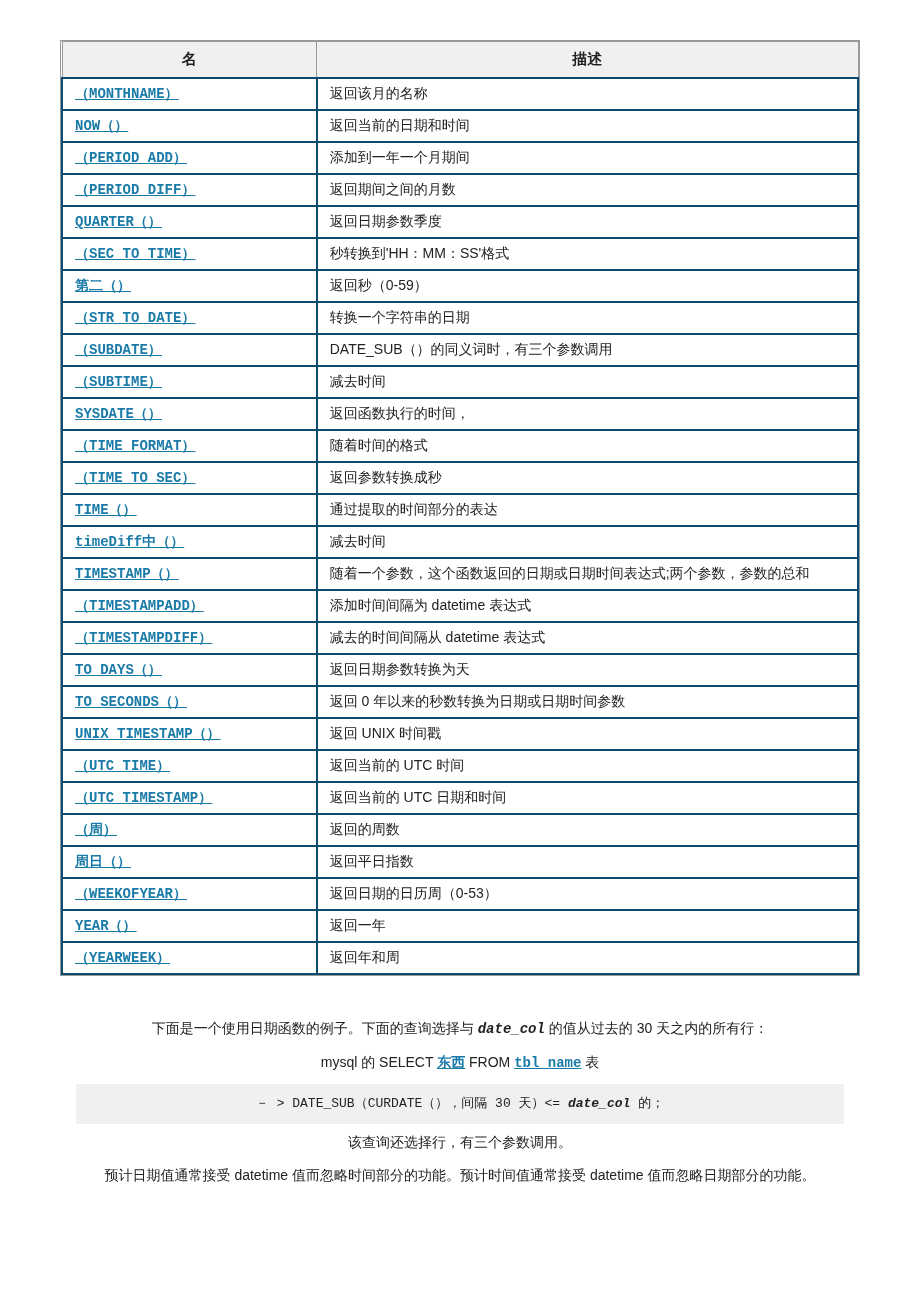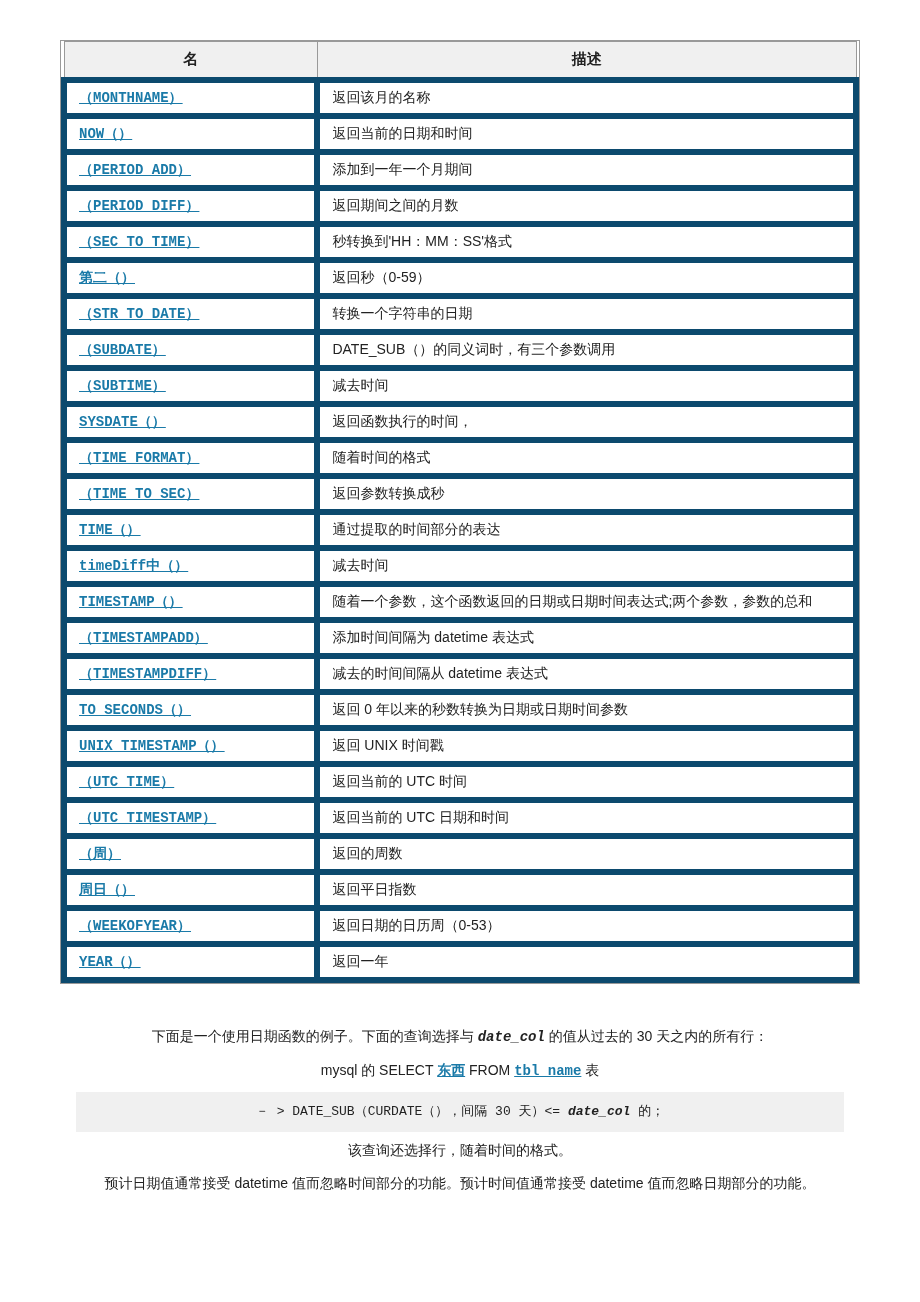--- a/index.html
+++ b/index.html
@@ -20,21 +20,21 @@
     }
     thead tr th {
       background: #f0f0f0;
       border: 1px solid #999;
       padding: 8px 12px;
       text-align: center;
       font-weight: bold;
       font-size: 15px;
     }
     tbody tr td {
-      border: 6px solid #0c4a6e;
+      border: 2px solid #0c4a6e;
       padding: 6px 12px;
       vertical-align: top;
     }
     tbody tr td:first-child {
       white-space: nowrap;
       min-width: 220px;
       width: 32%;
     }
     tbody tr td:last-child {
       width: 68%;
@@ -92,20 +92,24 @@
         </tr>
         <tr>
           <td><span class="func-link">（PERIOD_ADD）</span></td>
           <td>添加到一年一个月期间</td>
         </tr>
         <tr>
           <td><span class="func-link">（PERIOD_DIFF）</span></td>
           <td>返回期间之间的月数</td>
         </tr>
         <tr>
+          <td><span class="func-link">QUARTER（）</span></td>
+          <td>返回日期参数季度</td>
+        </tr>
+        <tr>
           <td><span class="func-link">（SEC_TO_TIME）</span></td>
           <td>秒转换到'HH：MM：SS'格式</td>
         </tr>
         <tr>
           <td><span class="func-link">第二（）</span></td>
           <td>返回秒（0-59）</td>
         </tr>
         <tr>
           <td><span class="func-link">（STR_TO_DATE）</span></td>
           <td>转换一个字符串的日期</td>
@@ -144,20 +148,24 @@
         </tr>
         <tr>
           <td><span class="func-link">（TIMESTAMPADD）</span></td>
           <td>添加时间间隔为 datetime 表达式</td>
         </tr>
         <tr>
           <td><span class="func-link">（TIMESTAMPDIFF）</span></td>
           <td>减去的时间间隔从 datetime 表达式</td>
         </tr>
         <tr>
+          <td><span class="func-link">TO_DAYS（）</span></td>
+          <td>返回日期参数转换为天</td>
+        </tr>
+        <tr>
           <td><span class="func-link">TO_SECONDS（）</span></td>
           <td>返回 0 年以来的秒数转换为日期或日期时间参数</td>
         </tr>
         <tr>
           <td><span class="func-link">UNIX_TIMESTAMP（）</span></td>
           <td>返回 UNIX 时间戳</td>
         </tr>
         <tr>
           <td><span class="func-link">（UTC_TIME）</span></td>
           <td>返回当前的 UTC 时间</td>
@@ -174,20 +182,24 @@
           <td><span class="func-link">周日（）</span></td>
           <td>返回平日指数</td>
         </tr>
         <tr>
           <td><span class="func-link">（WEEKOFYEAR）</span></td>
           <td>返回日期的日历周（0-53）</td>
         </tr>
         <tr>
           <td><span class="func-link">YEAR（）</span></td>
           <td>返回一年</td>
+        </tr>
+        <tr>
+          <td><span class="func-link">（YEARWEEK）</span></td>
+          <td>返回年和周</td>
         </tr>
       </tbody>
   </table>
 </div>
 
 <div class="description-section">
   <p>
     <span>下面是一个使用日期函数的例子。下面的查询选择与</span>
     <span class="code-inline bold-text">date_col</span>
     <span>的值从过去的 30 天之内的所有行：</span>
@@ -197,15 +209,15 @@
     <span class="func-link">东西</span>
     <span>FROM</span>
     <span class="func-link">tbl_name</span>
     <span>表</span>
   </p>
   <div class="code-block">
     <span>－ &gt; DATE_SUB（CURDATE（），间隔 30 天）&lt;=</span>
     <span class="code-inline bold-text">date_col</span>
     <span>的；</span>
   </div>
-  <p>该查询还选择行，随着时间的格式。</p>
+  <p>该查询还选择行，有三个参数调用。</p>
   <p>预计日期值通常接受 datetime 值而忽略时间部分的功能。预计时间值通常接受 datetime 值而忽略日期部分的功能。</p>
 </div>
 
 </body></html>

